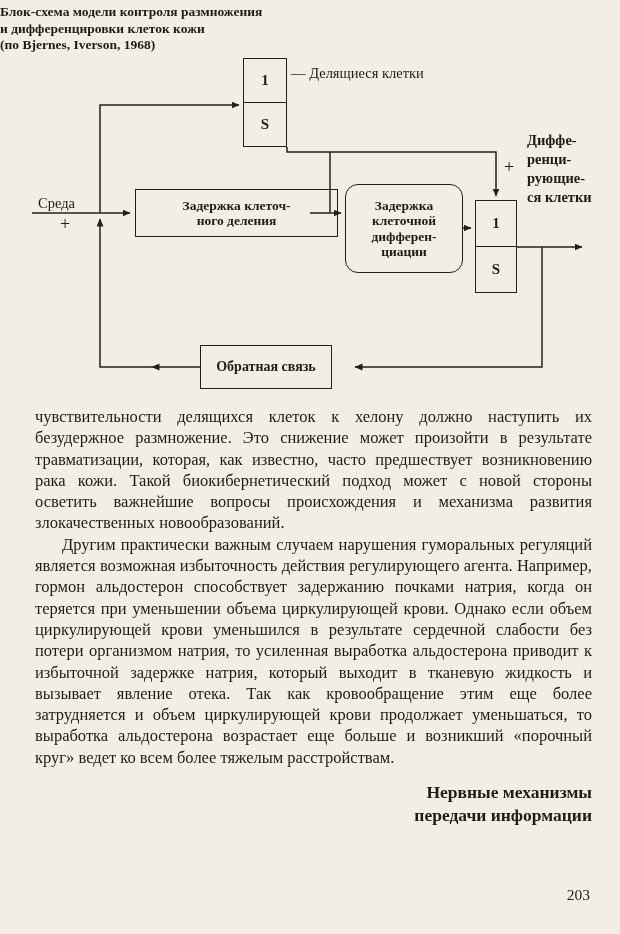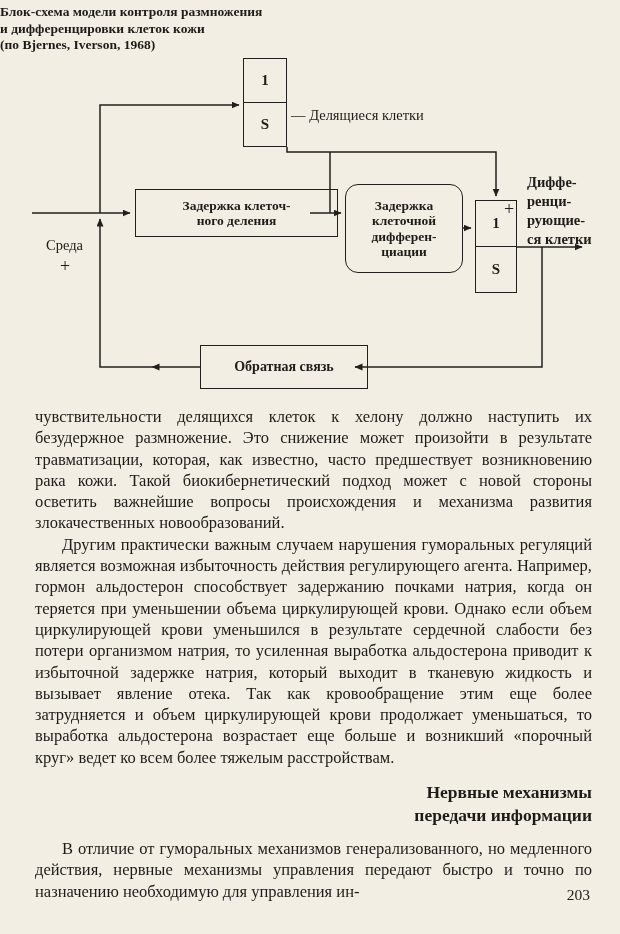--- a/index.html
+++ b/index.html
@@ -25,21 +25,21 @@
     text-align: center; font-weight: bold; font-size: 13.5px; line-height: 15.5px;
     background: transparent;
   }
   .integ .half {
     flex: 1; width: 100%;
     display: flex; align-items: center; justify-content: center;
     font-size: 15px; font-weight: bold;
   }
   .integ .half.top { border-bottom: 1.6px solid #22201c; }
 
-  .lbl { position: absolute; font-size: 14.5px; line-height: 19px; white-space: nowrap; margin-top: 42px; }
+  .lbl { position: absolute; font-size: 14.5px; line-height: 19px; white-space: nowrap; }
   .plus { font-size: 18px; font-weight: normal; }
 
   .text {
     position: absolute; left: 35px; top: 406px; width: 557px;
     font-size: 16.5px; line-height: 21.3px; text-align: justify;
   }
   .text p { margin: 0; }
   .text p.indent { text-indent: 27px; }
   .heading {
     font-weight: bold; font-size: 17.5px; line-height: 23px;
@@ -80,21 +80,21 @@
       </g>
     </svg>
 
     <div class="box integ" style="left:243px; top:58px; width:44px; height:89px;">
       <div class="half top">1</div>
       <div class="half">S</div>
     </div>
 
     <div class="lbl" style="left:291px; top:64px;">— Делящиеся клетки</div>
 
-    <div class="lbl" style="left:46px; top:194px;">Среда</div>
+    <div class="lbl" style="left:38px; top:194px;">Среда</div>
 
     <div class="lbl plus" style="left:60px; top:215px;">+</div>
 
     <div class="box" style="left:135px; top:189px; width:203px; height:48px;">
       <div>Задержка клеточ-</div>
       <div>ного деления</div>
     </div>
 
     <div class="box" style="left:345px; top:184px; width:118px; height:89px;border-radius:13px;">
       <div>Задержка</div>
@@ -110,31 +110,30 @@
 
     <div class="lbl plus" style="left:504px; top:158px;">+</div>
 
     <div class="lbl" style="left:527px; top:131px;font-weight:bold;">
       <div>Диффе-</div>
       <div>ренци-</div>
       <div>рующие-</div>
       <div>ся клетки</div>
     </div>
 
-    <div class="box" style="left:200px; top:345px; width:168px; height:44px; font-size:14px;">
+    <div class="box" style="left:200px; top:345px; width:132px; height:44px; font-size:14px;">
       <div>Обратная связь</div>
     </div>
 
   </div>
 
   <div class="text">
     <p>чувствительности делящихся клеток к хелону должно наступить их безудержное размножение. Это снижение может произойти в результате травматизации, которая, как известно, часто предшествует возникновению рака кожи. Такой биокибернетический подход может с новой стороны осветить важнейшие вопросы происхождения и механизма развития злокачественных новообразований.</p>
     <p class="indent">Другим практически важным случаем нарушения гуморальных регуляций является возможная избыточность действия регулирующего агента. Например, гормон альдостерон способствует задержанию почками натрия, когда он теряется при уменьшении объема циркулирующей крови. Однако если объем циркулирующей крови уменьшился в результате сердечной слабости без потери организмом натрия, то усиленная выработка альдостерона приводит к избыточной задержке натрия, который выходит в тканевую жидкость и вызывает явление отека. Так как кровообращение этим еще более затрудняется и объем циркулирующей крови продолжает уменьшаться, то выработка альдостерона возрастает еще больше и возникший «порочный круг» ведет ко всем более тяжелым расстройствам.</p>
     <div class="heading">
       <div>Нервные механизмы</div>
       <div>передачи информации</div>
     </div>
-    <p class="indent">В отличие от гуморальных механизмов генерализованного, но медленного действия, нервные механизмы управления передают быстро и точно по назначению необходимую для управления ин-</p>
   </div>
 
   <div class="pageno">203</div>
 
 </div>
 
 </body></html>

